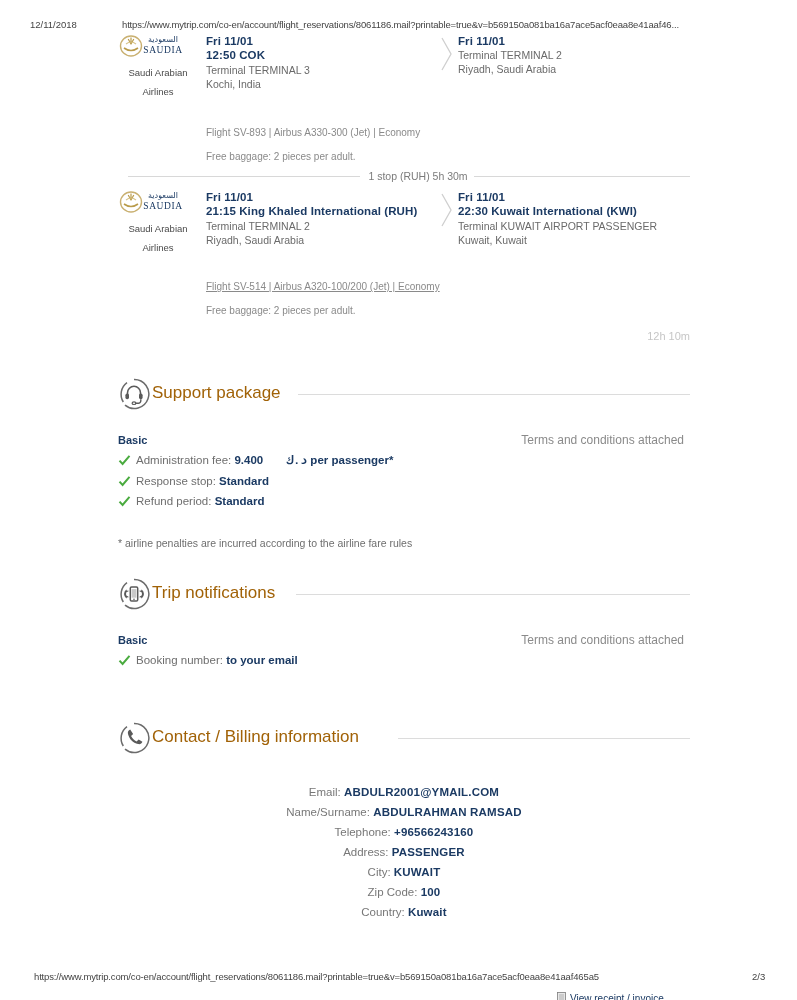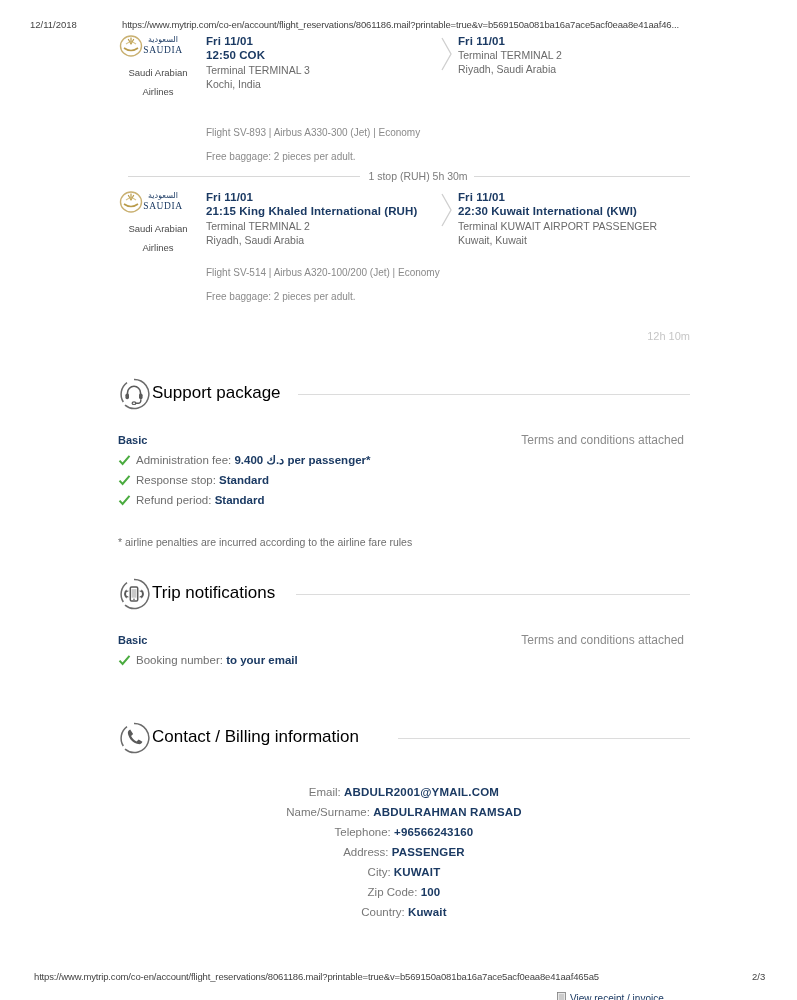--- a/index.html
+++ b/index.html
@@ -90,21 +90,21 @@
   .totaldur{
     text-align:right;font-size:11px;color:#c6c6c6;line-height:14px;
     padding-right:18px;
   }
 
   
   .sec-head{position:relative;height:34px;}
   .sec-head .ico{position:absolute;left:0;top:0;width:32px;height:32px;}
   .sec-head .ttl{
     position:absolute;left:34px;top:3px;
-    font-size:17px;color:#000000;font-weight:normal;line-height:24px;
+    font-size:17px;color:#a16207;font-weight:normal;line-height:24px;
     white-space:nowrap;
   }
   .sec-head .rule{
     position:absolute;top:16px;height:1px;background:#dcdcdc;right:0;
   }
 
   .pkg-title{
     font-size:11px;font-weight:bold;color:#1b3a63;line-height:16px;
   }
   .terms{
@@ -112,21 +112,21 @@
     font-size:12px;color:#8a8a8a;line-height:16px;white-space:nowrap;
   }
   .chk-row{
     position:relative;font-size:11.5px;color:#6e6e6e;line-height:20px;
     padding-left:18px;white-space:nowrap;
   }
   .chk-row .tick{
     position:absolute;left:0;top:4px;width:13px;height:13px;
   }
   .chk-row b{color:#1b3a63;font-weight:bold;}
-  .chk-row .cur{font-family:Liberation Sans, sans-serif;}
+  .chk-row .cur{font-family:Liberation Mono, monospace;margin-left:20px;}
 
   .footnote{
     font-size:10.5px;color:#6e6e6e;line-height:16px;
   }
 
   .info-row{
     font-size:11.5px;color:#777777;line-height:20px;white-space:nowrap;text-align:center;
   }
   .info-row b{color:#1b3a63;font-weight:bold;letter-spacing:0.2px;}
 
@@ -229,21 +229,21 @@
         </div>
 
         <div class="col-arr">
           <div class="dayline">Fri 11/01</div>
           <div class="timeline-b">22:30 Kuwait International (KWI)</div>
           <div class="sub">Terminal KUWAIT AIRPORT PASSENGER</div>
           <div class="sub">Kuwait, Kuwait</div>
         </div>
       </div>
 
-      <div class="flightinfo" style="">Flight SV-514 | Airbus A320-100/200 (Jet) | Economy</div>
+      <div class="flightinfo" style="margin-top:14px;text-decoration:underline;">Flight SV-514 | Airbus A320-100/200 (Jet) | Economy</div>
       <div class="baggage" style="margin-top:10px;">Free baggage: 2 pieces per adult.</div>
     </div>
 
     <div class="totaldur" style="position:absolute;left:0;top:329px;width:572px;">12h 10m</div>
 
     <div style="position:absolute;left:0;top:378px;width:572px;">
       <div class="sec-head">
         <svg class="ico" viewBox="0 0 32 32">
           <path d="M16 1.5 a14.5 14.5 0 1 1 -9 25.6" fill="none" stroke="#6b6b6b" stroke-width="1.5"></path>
           <path d="M9 4.6 A14.5 14.5 0 0 0 5.3 24" fill="none" stroke="#6b6b6b" stroke-width="1.5"></path>

